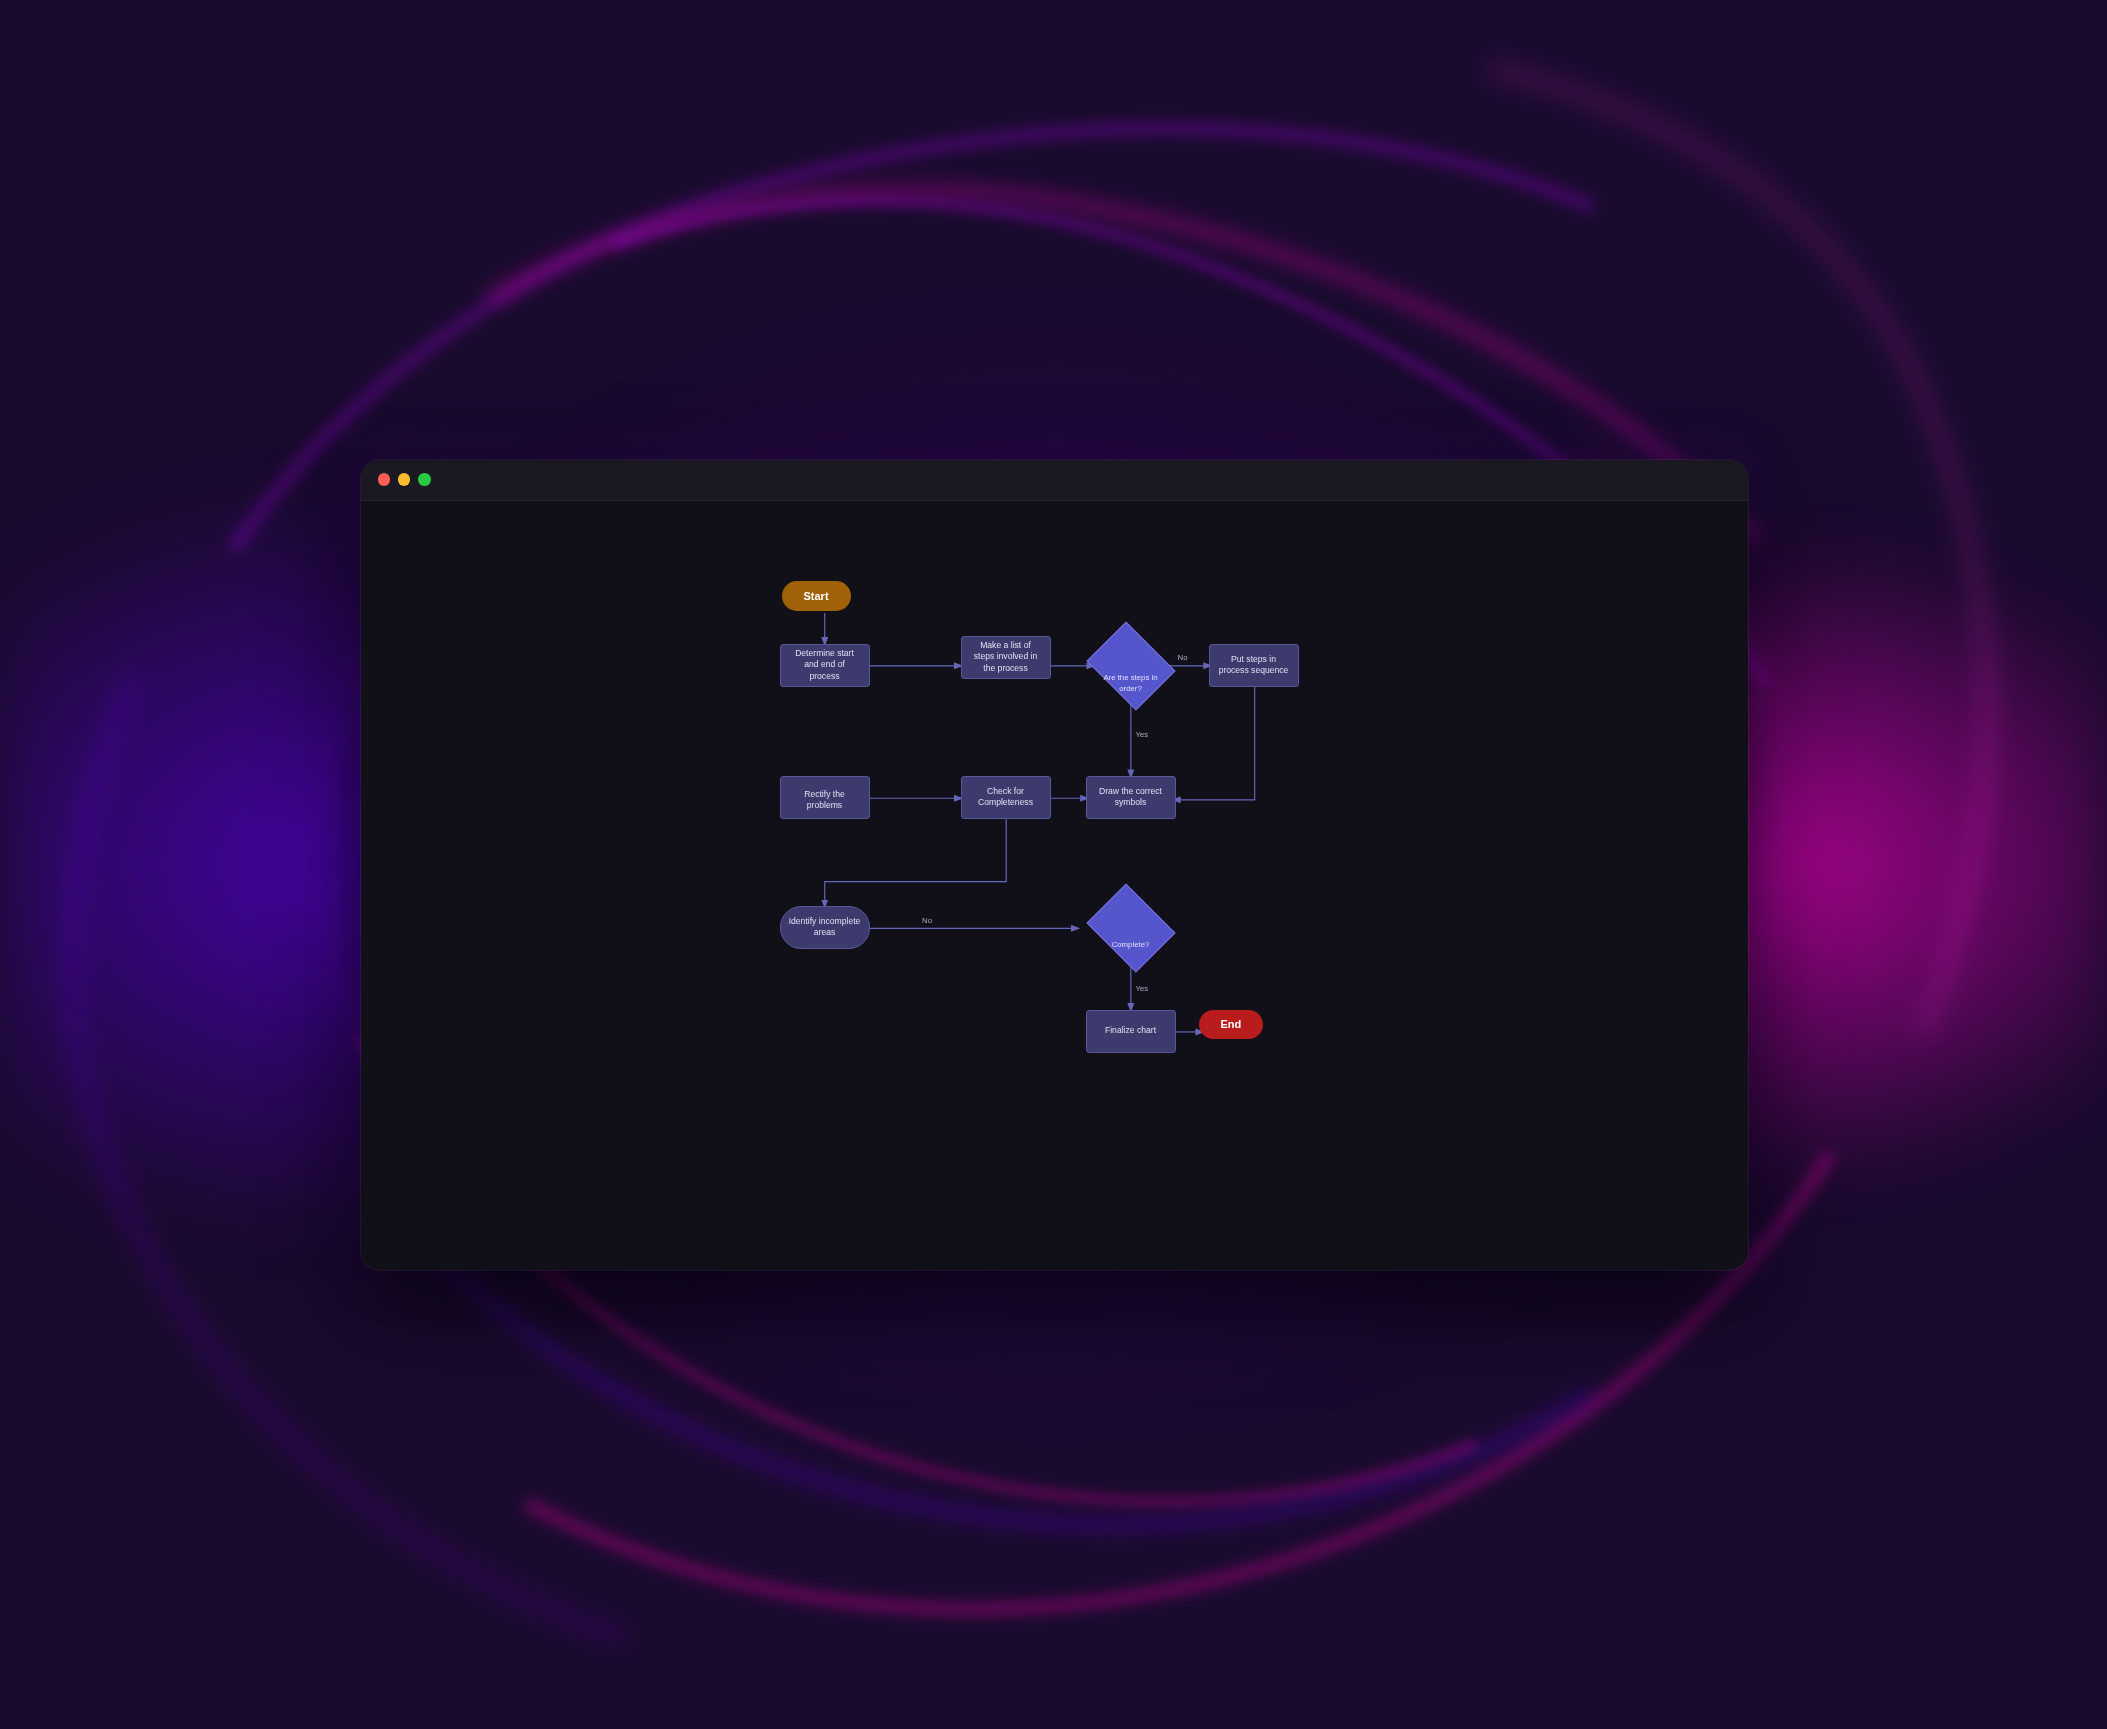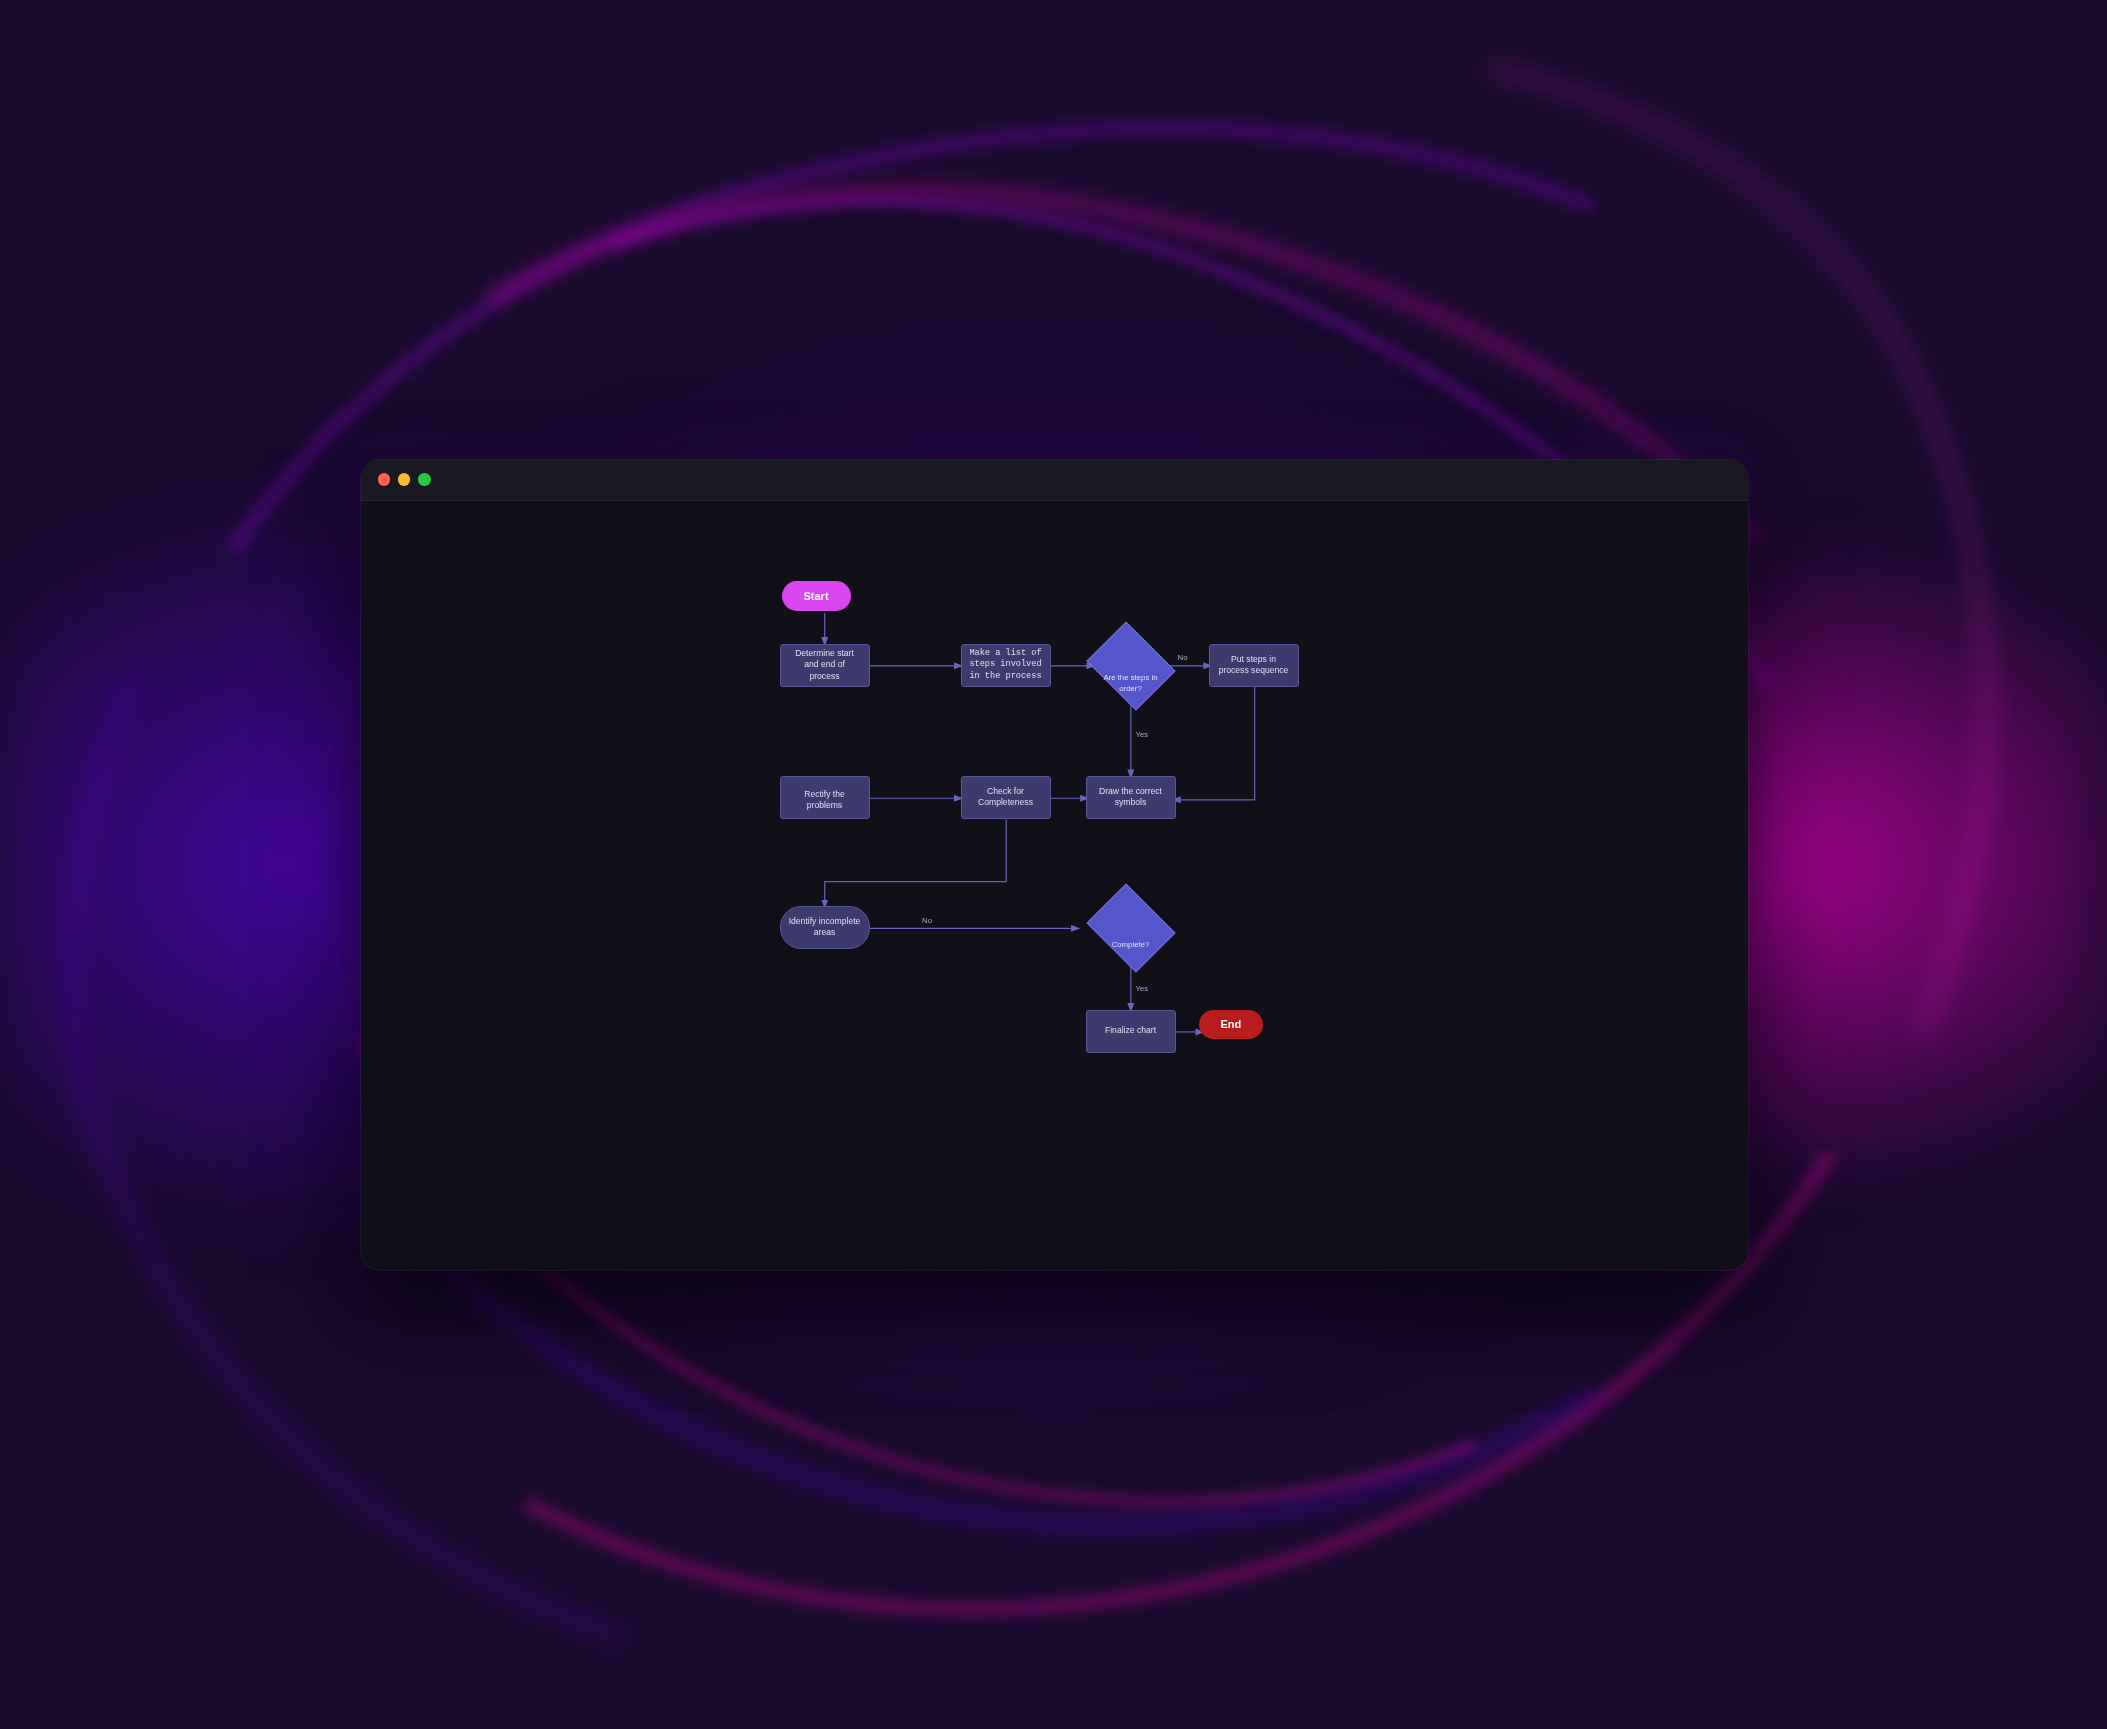--- a/index.html
+++ b/index.html
@@ -128,21 +128,21 @@
       align-items: center;
       justify-content: center;
       text-align: center;
       font-family: -apple-system, BlinkMacSystemFont, 'Segoe UI', sans-serif;
       font-size: 8.6px;
       color: #e0e0f0;
       line-height: 1.3;
     }
 
     .node-pill {
-      background: #d946ef;
+      background: #a16207;
       border-radius: 39px;
       padding: 7.8px 22px;
       font-size: 11px;
       font-weight: 600;
       color: white;
     }
 
     .node-rect {
       background: #3d3a6e;
       border: 1.2px solid #5a5899;
@@ -263,21 +263,21 @@
       </svg>
 
       <div class="node" style="left: 78px; top: 15.6px;">
         <div class="node-pill">Start</div>
       </div>
 
       <div class="node node-rect" style="left: 76px; top: 78px;">
         <span>Determine start and end of process</span>
       </div>
 
-      <div class="node node-rect" style="left: 257px; top: 78px; font-family: Liberation Mono, monospace;">
+      <div class="node node-rect" style="left: 257px; top: 70px;">
         <span>Make a list of steps involved in the process</span>
       </div>
 
       <div class="node node-diamond-wrap" style="left: 388px; top: 69px; width: 78px; height: 62px;">
         <div class="node-diamond"></div>
         <span class="node-diamond-text">Are the steps in order?</span>
       </div>
 
       <div class="node node-rect" style="left: 505px; top: 78px;">
         <span>Put steps in process sequence</span>

